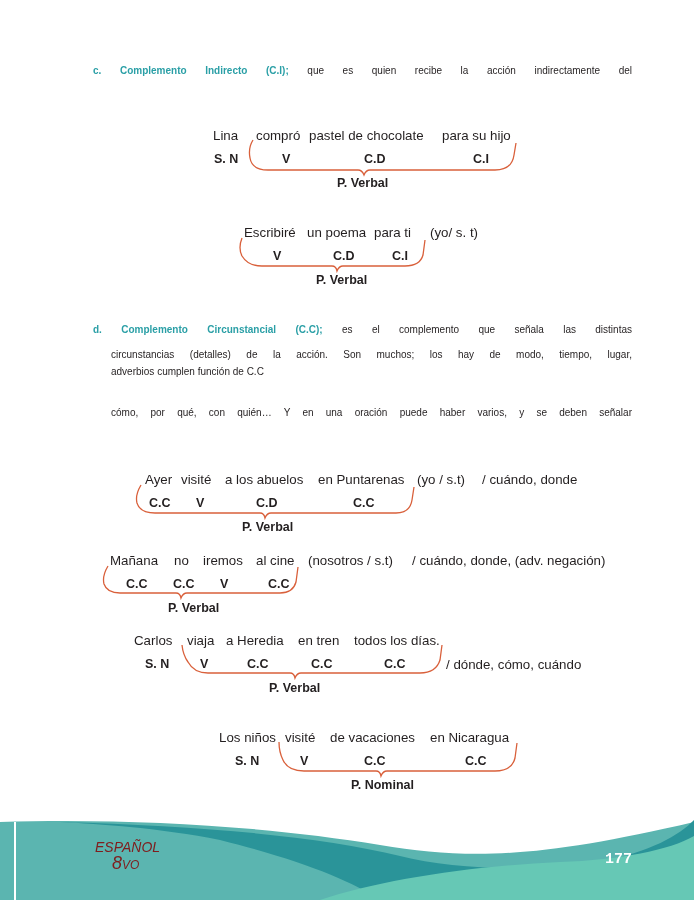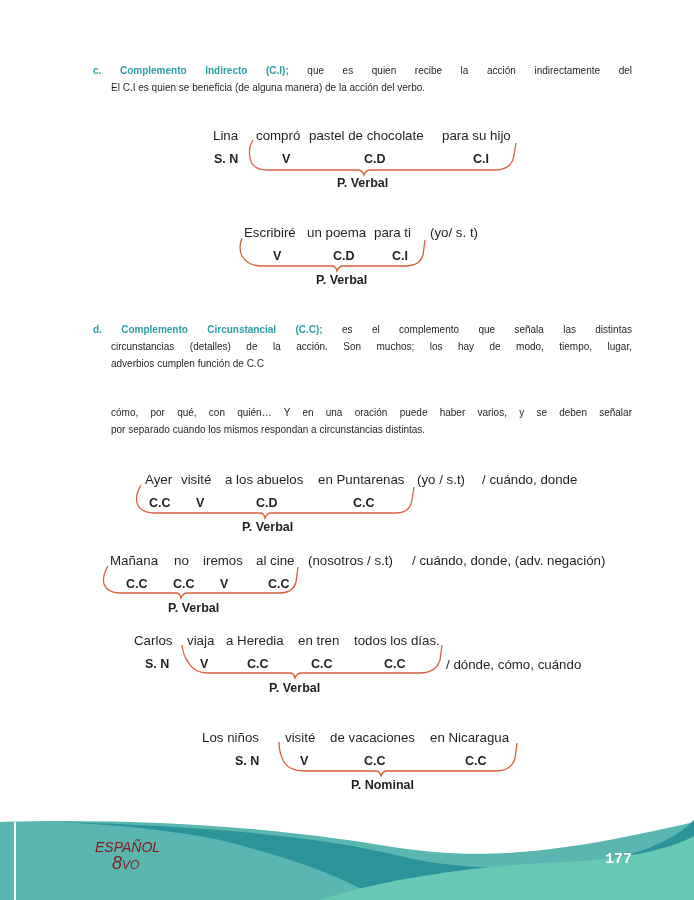--- a/index.html
+++ b/index.html
@@ -28,21 +28,20 @@
   .pagenum { position:absolute; left:605px; top:851px; color:#ffffff; font-weight:bold; font-size:15px;font-family:Liberation Mono, monospace; }
 </style>
 </head>
 <body>
 
 <div class="para" style="left:93px; top:62px; width:539px;">
   <span class="line just">
     <span class="marker">c.</span>
     <span class="lead">Complemento Indirecto (C.I);</span><span> que es quien recibe la acción indirectamente del</span>
   </span>
-  <span class="line" style="padding-left:18px;">El C.I es quien se beneficia (de alguna manera) de la acción del verbo.</span>
 </div>
 
 <div>
   <span class="txt" style="left:213px; top:128px;">Lina</span>
   <span class="txt" style="left:256px; top:128px;">compró</span>
   <span class="txt" style="left:309px; top:128px;">pastel de chocolate</span>
   <span class="txt" style="left:442px; top:128px;">para su hijo</span>
   <span class="lbl" style="left:214px; top:151px;">S. N</span>
   <span class="lbl" style="left:282px; top:151px;">V</span>
   <span class="lbl" style="left:364px; top:151px;">C.D</span>
@@ -65,27 +64,26 @@
     <path d="M242,238 Q238,248 242,256 Q248,266 262,266 L332,266 Q336,266 337,271 Q339,266 343,266 L405,266 Q420,266 423,255 L425,240"></path>
   </svg>
   <span class="lbl" style="left:316px; top:272px;">P. Verbal</span>
 </div>
 
 <div class="para" style="left:93px; top:321px; width:539px;">
   <span class="line just">
     <span class="marker">d.</span>
     <span class="lead">Complemento Circunstancial (C.C);</span><span> es el complemento que señala las distintas</span>
   </span>
-  <span class="line just" style="padding-left:18px;">circunstancias (detalles) de la acción.  Son muchos; los hay de modo, tiempo, lugar,</span>
+  <span class="line just" style="padding-left:18px;margin-top:8px;">circunstancias (detalles) de la acción.  Son muchos; los hay de modo, tiempo, lugar,</span>
   <span class="line" style="padding-left:18px;">adverbios cumplen función de C.C</span>
 </div>
 
 <div class="para" style="left:111px; top:404px; width:521px;">
   <span class="line just">cómo, por qué, con quién…  Y en una oración puede haber varios, y se deben señalar</span>
-  <span class="line">por separado cuando los mismos respondan a circunstancias distintas.</span>
 </div>
 
 <div>
   <span class="txt" style="left:145px; top:472px;">Ayer</span>
   <span class="txt" style="left:181px; top:472px;">visité</span>
   <span class="txt" style="left:225px; top:472px;">a los abuelos</span>
   <span class="txt" style="left:318px; top:472px;">en Puntarenas</span>
   <span class="txt" style="left:417px; top:472px;">(yo / s.t)</span>
   <span class="txt" style="left:482px; top:472px;">/ cuándo, donde</span>
   <span class="lbl" style="left:149px; top:495px;">C.C</span>
@@ -127,21 +125,21 @@
   <span class="lbl" style="left:247px; top:656px;">C.C</span>
   <span class="lbl" style="left:311px; top:656px;">C.C</span>
   <span class="lbl" style="left:384px; top:656px;">C.C</span>
   <svg class="brace" width="694" height="900">
     <path d="M182,645 Q183,655 188,662 Q194,673 208,673 L290,673 Q294,673 295,678 Q297,673 301,673 L420,673 Q436,673 440,660 L442,645"></path>
   </svg>
   <span class="lbl" style="left:269px; top:680px;">P. Verbal</span>
 </div>
 
 <div>
-  <span class="txt" style="left:202px; top:730px;">Los niños</span>
+  <span class="txt" style="left:219px; top:730px;">Los niños</span>
   <span class="txt" style="left:285px; top:730px;">visité</span>
   <span class="txt" style="left:330px; top:730px;">de vacaciones</span>
   <span class="txt" style="left:430px; top:730px;">en Nicaragua</span>
   <span class="lbl" style="left:235px; top:753px;">S. N</span>
   <span class="lbl" style="left:300px; top:753px;">V</span>
   <span class="lbl" style="left:364px; top:753px;">C.C</span>
   <span class="lbl" style="left:465px; top:753px;">C.C</span>
   <svg class="brace" width="694" height="900">
     <path d="M279,742 Q279,752 283,760 Q288,771 304,771 L376,771 Q380,771 381,776 Q383,771 387,771 L495,771 Q512,771 515,758 L517,743"></path>
   </svg>

